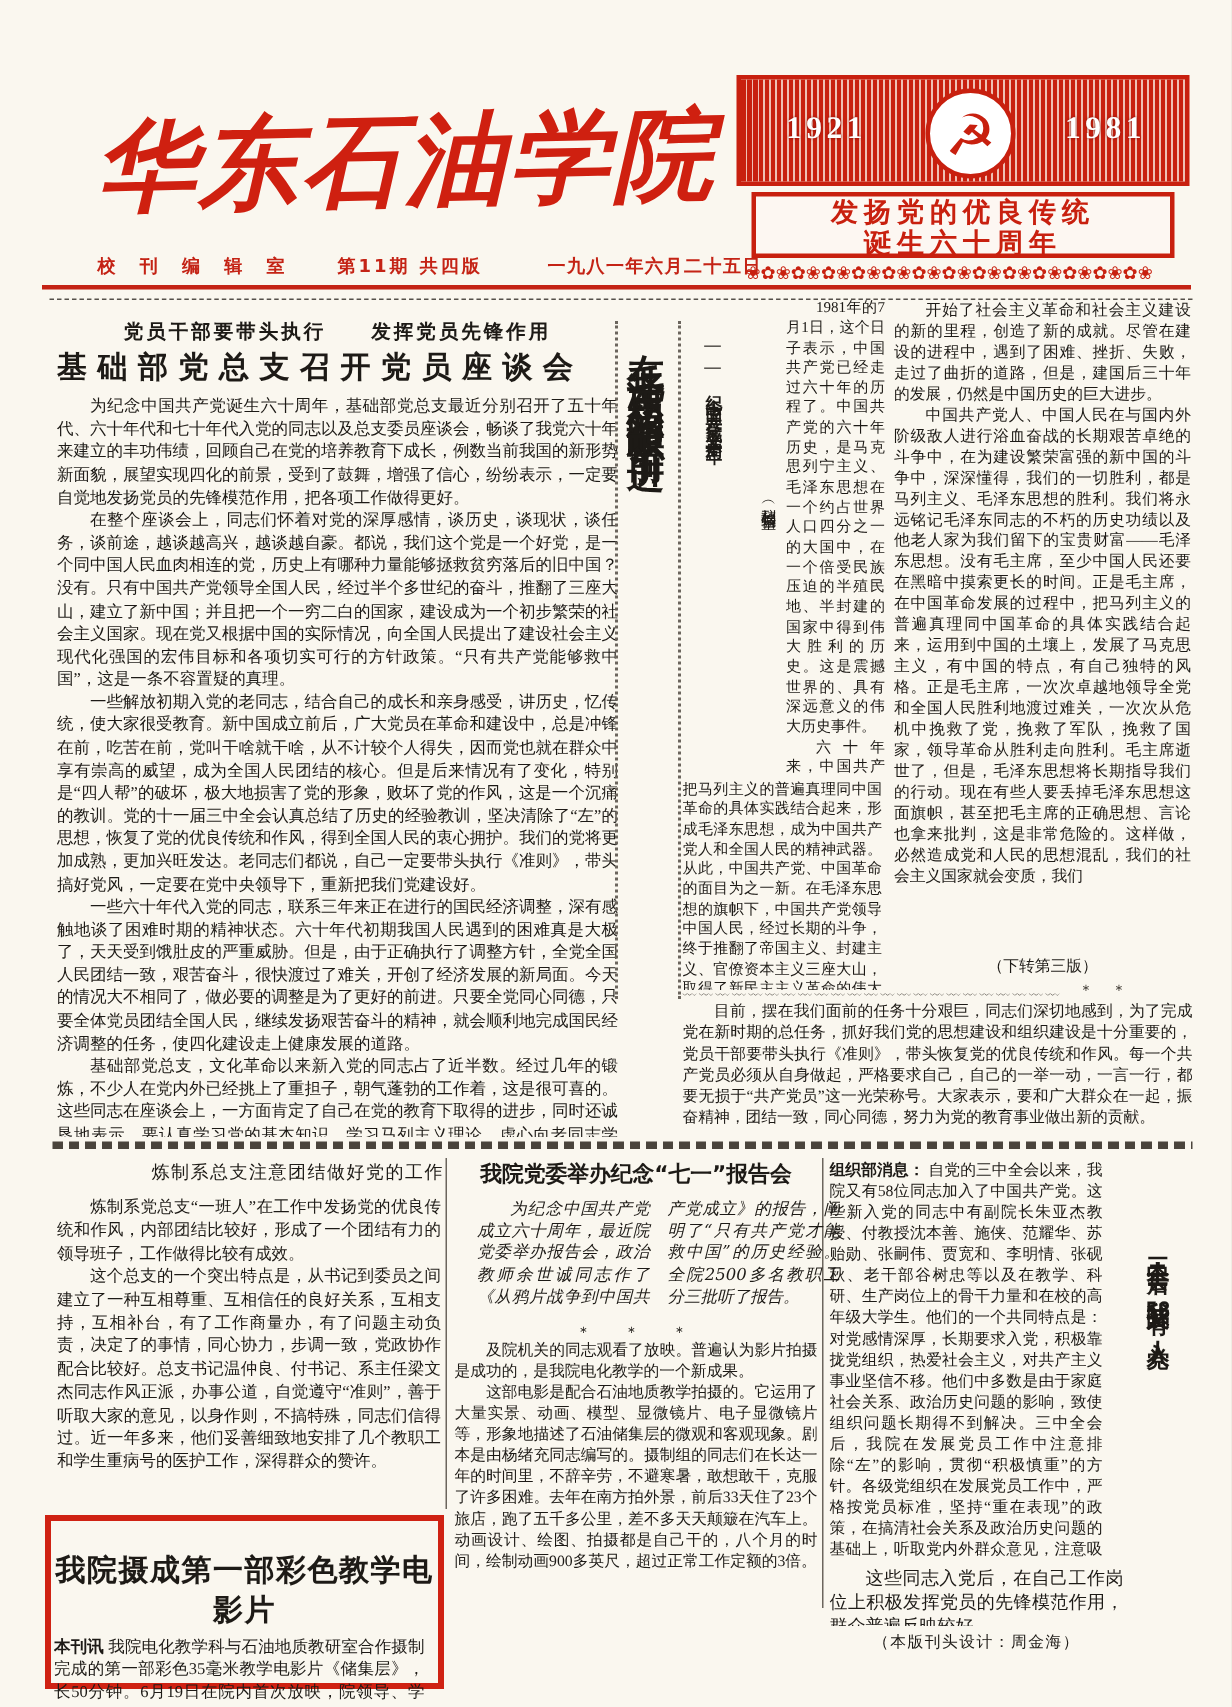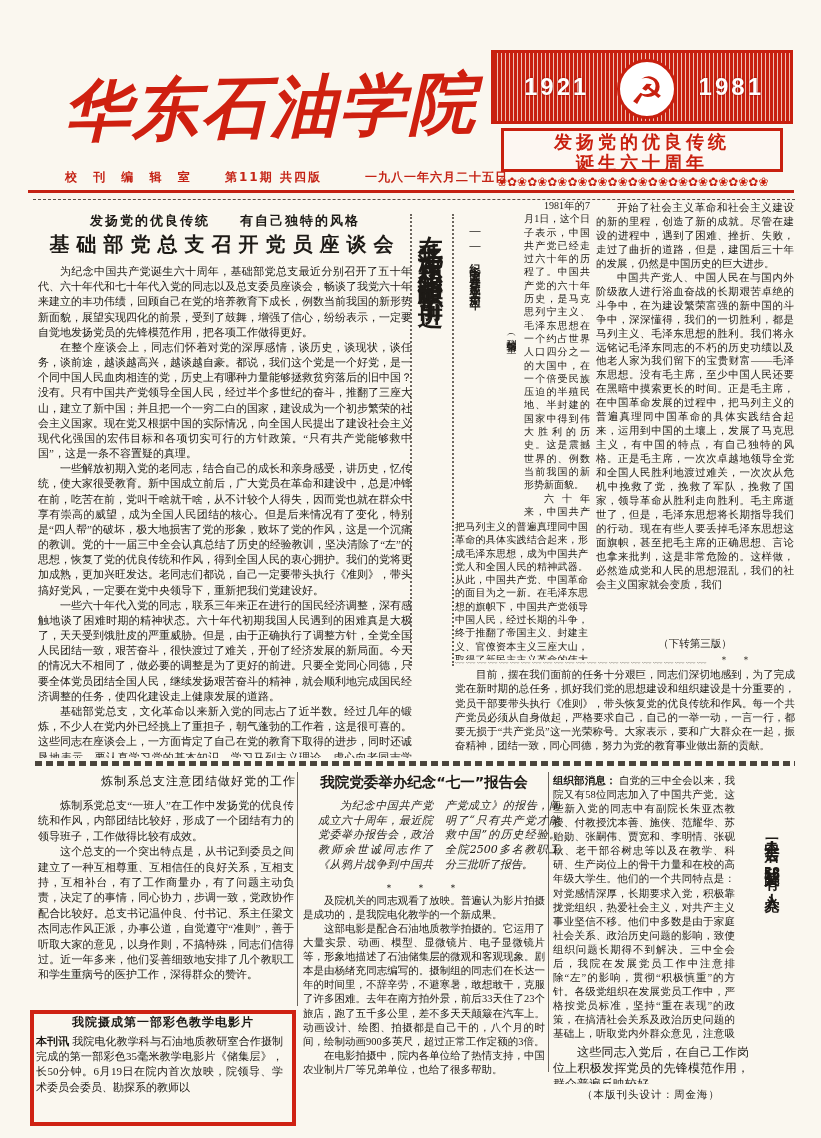--- a/index.html
+++ b/index.html
@@ -18,36 +18,36 @@
   .info-office{left:25px;letter-spacing:6px;}
   .info-issue{left:185px;letter-spacing:2px;}
   .info-date{left:325px;letter-spacing:1px;}
   .red-rule{position:absolute;left:28px;top:190px;width:766px;height:3px;background:#c42315;}
   .black-hairline{position:absolute;left:33px;top:199px;width:762px;border-top:1px dashed #55504a;}
 
   
   .banner{position:absolute;left:487px;top:50px;width:312px;height:140px;}
   .banner-top{position:absolute;left:4px;top:0;width:302px;height:74px;border:3px solid #c8200f;
      background:repeating-linear-gradient(90deg,#c8200f 0 3px,#efc0b4 3px 4px);}
-  .banner-year{position:absolute;top:20px;color:#fff;font-weight:900;font-size:24px;
-     font-family:Liberation Sans, sans-serif;letter-spacing:3px;text-shadow:0 0 2px #7e0e05;}
+  .banner-year{position:absolute;top:20px;color:#fff;font-weight:900;font-size:21px;
+     font-family:Liberation Serif, serif;letter-spacing:3px;text-shadow:0 0 2px #7e0e05;}
   .year-left{left:30px;} .year-right{right:26px;}
   .banner-emblem{position:absolute;left:123px;top:6px;width:60px;height:60px;border-radius:50%;
      background:#fff;border:3px solid #c8200f;text-align:center;line-height:58px;
      font-size:38px;color:#c8200f;}
   .banner-slogan{position:absolute;left:14px;top:78px;width:282px;height:44px;background:#fdf7f2;
      border:3px solid #c8200f;text-align:center;color:#c8200f;font-weight:900;
      font-family:"DejaVu Sans","Liberation Sans",sans-serif;font-size:18px;line-height:21px;letter-spacing:4px;}
   .banner-flowers{position:absolute;left:10px;top:124px;width:292px;height:16px;overflow:hidden;
      color:#c8200f;font-size:12px;line-height:16px;white-space:nowrap;}
 
   
   .a1-kicker{position:absolute;left:38px;top:212px;width:374px;text-align:center;
      font-weight:bold;font-size:13px;letter-spacing:2px;font-family:"DejaVu Sans","Liberation Sans",sans-serif;}
-  .a1-headline{position:absolute;left:38px;top:231px;width:374px;text-align:center;
+  .a1-headline{position:absolute;left:38px;top:231px;width:374px;text-align:left;
      font-weight:bold;font-size:20px;letter-spacing:7px;font-family:"DejaVu Sans","Liberation Sans",sans-serif;white-space:nowrap;}
   .a1-body{position:absolute;left:38px;top:264px;width:374px;height:494px;overflow:hidden;
      font-size:11px;line-height:1.38;text-align:justify;font-family:Liberation Serif, serif;}
   .a1-body p,.bodytext p{margin:0;text-indent:2em;}
 
   
   .a2-vheadline{position:absolute;left:410px;top:214px;width:44px;height:452px;
      writing-mode:vertical-rl;text-orientation:upright;font-weight:bold;font-size:25px;line-height:44px;
      letter-spacing:6px;font-family:"DejaVu Sans","Liberation Sans",sans-serif;
      border-left:2px dotted #6b655d;border-right:2px dotted #6b655d;padding:2px 0;text-align:start;}
@@ -74,21 +74,21 @@
   
   .vrule1{position:absolute;left:297px;top:772px;height:234px;border-left:1px solid #6b655d;}
   .vrule2{position:absolute;left:548px;top:772px;height:300px;border-left:1px solid #6b655d;}
 
   .a3-headline{position:absolute;left:36px;top:773px;width:260px;text-align:right;font-weight:normal;
      font-size:12px;letter-spacing:1px;font-family:"DejaVu Sans","Liberation Sans",sans-serif;white-space:nowrap;}
   .a3-body{position:absolute;left:38px;top:798px;width:256px;height:208px;overflow:hidden;
      font-size:11px;line-height:1.4;text-align:justify;}
 
   .redbox{position:absolute;left:30px;top:1010px;width:266px;height:116px;border:4px solid #cf2213;background:#faf7ef;}
-  .a5-headline{margin-top:0;text-align:center;font-weight:bold;font-size:12px;letter-spacing:1px;
+  .a5-headline{margin-top:19px;text-align:center;font-weight:bold;font-size:20px;letter-spacing:1px;
      font-family:"DejaVu Sans","Liberation Sans",sans-serif;}
   .a5-boxbody{margin:3px 9px 0 2px;font-size:11px;line-height:1.38;text-align:justify;overflow:hidden;height:74px;}
   .a5-lead{font-weight:bold;font-family:"DejaVu Sans","Liberation Sans",sans-serif;}
 
   .a4-headline{position:absolute;left:302px;top:773px;width:244px;text-align:center;font-weight:bold;
      font-size:14.5px;font-family:"DejaVu Sans","Liberation Sans",sans-serif;white-space:nowrap;}
   .a4-kai{position:absolute;left:318px;top:799px;width:242px;height:82px;overflow:hidden;
      column-count:2;column-gap:12px;font-style:italic;font-size:11px;line-height:1.33;text-align:justify;
      font-family:"DejaVu Serif","Liberation Serif",serif;}
   .a4-stars{position:absolute;left:303px;top:881px;width:242px;text-align:center;font-size:10px;letter-spacing:6px;}
@@ -126,35 +126,35 @@
       <span class="banner-year year-right" data-name="banner-year-1981">1981</span>
       <div class="banner-emblem" data-name="party-emblem-icon">☭</div>
     </div>
     <div class="banner-slogan" data-name="banner-slogan">
       <div data-name="banner-slogan-line1">发扬党的优良传统</div>
       <div data-name="banner-slogan-line2">诞生六十周年</div>
     </div>
     <div class="banner-flowers" data-name="flower-ornament">❀✿❀✿❀✿❀✿❀✿❀✿❀✿❀✿❀✿❀✿❀✿❀✿❀✿❀</div>
   </div>
 
-  <div class="a1-kicker" data-name="article1-kicker">发扬党的优良传统　　有自己独特的风格</div>
+  <div class="a1-kicker" data-name="article1-kicker">党员干部要带头执行　　发挥党员先锋作用</div>
   <div class="a1-headline" data-name="article1-headline">基础部党总支召开党员座谈会</div>
   <div class="a1-body bodytext" data-name="article1-body">
     <p data-name="article1-paragraph">为纪念中国共产党诞生六十周年，基础部党总支最近分别召开了五十年代、六十年代和七十年代入党的同志以及总支委员座谈会，畅谈了我党六十年来建立的丰功伟绩，回顾自己在党的培养教育下成长，例数当前我国的新形势新面貌，展望实现四化的前景，受到了鼓舞，增强了信心，纷纷表示，一定要自觉地发扬党员的先锋模范作用，把各项工作做得更好。</p>
     <p data-name="article1-paragraph">在整个座谈会上，同志们怀着对党的深厚感情，谈历史，谈现状，谈任务，谈前途，越谈越高兴，越谈越自豪。都说，我们这个党是一个好党，是一个同中国人民血肉相连的党，历史上有哪种力量能够拯救贫穷落后的旧中国？没有。只有中国共产党领导全国人民，经过半个多世纪的奋斗，推翻了三座大山，建立了新中国；并且把一个一穷二白的国家，建设成为一个初步繁荣的社会主义国家。现在党又根据中国的实际情况，向全国人民提出了建设社会主义现代化强国的宏伟目标和各项切实可行的方针政策。“只有共产党能够救中国”，这是一条不容置疑的真理。</p>
     <p data-name="article1-paragraph">一些解放初期入党的老同志，结合自己的成长和亲身感受，讲历史，忆传统，使大家很受教育。新中国成立前后，广大党员在革命和建设中，总是冲锋在前，吃苦在前，党叫干啥就干啥，从不计较个人得失，因而党也就在群众中享有崇高的威望，成为全国人民团结的核心。但是后来情况有了变化，特别是“四人帮”的破坏，极大地损害了党的形象，败坏了党的作风，这是一个沉痛的教训。党的十一届三中全会认真总结了历史的经验教训，坚决清除了“左”的思想，恢复了党的优良传统和作风，得到全国人民的衷心拥护。我们的党将更加成熟，更加兴旺发达。老同志们都说，自己一定要带头执行《准则》，带头搞好党风，一定要在党中央领导下，重新把我们党建设好。</p>
     <p data-name="article1-paragraph">一些六十年代入党的同志，联系三年来正在进行的国民经济调整，深有感触地谈了困难时期的精神状态。六十年代初期我国人民遇到的困难真是大极了，天天受到饿肚皮的严重威胁。但是，由于正确执行了调整方针，全党全国人民团结一致，艰苦奋斗，很快渡过了难关，开创了经济发展的新局面。今天的情况大不相同了，做必要的调整是为了更好的前进。只要全党同心同德，只要全体党员团结全国人民，继续发扬艰苦奋斗的精神，就会顺利地完成国民经济调整的任务，使四化建设走上健康发展的道路。</p>
     <p data-name="article1-paragraph">基础部党总支，文化革命以来新入党的同志占了近半数。经过几年的锻炼，不少人在党内外已经挑上了重担子，朝气蓬勃的工作着，这是很可喜的。这些同志在座谈会上，一方面肯定了自己在党的教育下取得的进步，同时还诚恳地表示，要认真学习党的基本知识，学习马列主义理论，虚心向老同志学习，加强党性锻炼，增强党的观念，做一个合格的共产党员。</p>
   </div>
 
   <div class="a2-vheadline" data-name="article2-vertical-headline">在毛泽东思想的旗帜下前进</div>
   <div class="a2-subtitle" data-name="article2-subtitle">——纪念中国共产党成立六十周年</div>
   <div class="a2-byline" data-name="article2-byline">（校刊编辑室）</div>
   <div class="a2-cola bodytext" data-name="article2-column-a">
-    <p data-name="article2-paragraph">1981年的7月1日，这个日子表示，中国共产党已经走过六十年的历程了。中国共产党的六十年历史，是马克思列宁主义、毛泽东思想在一个约占世界人口四分之一的大国中，在一个倍受民族压迫的半殖民地、半封建的国家中得到伟大胜利的历史。这是震撼世界的、例数当前我国的新形势新面貌。</p>
+    <p data-name="article2-paragraph">1981年的7月1日，这个日子表示，中国共产党已经走过六十年的历程了。中国共产党的六十年历史，是马克思列宁主义、毛泽东思想在一个约占世界人口四分之一的大国中，在一个倍受民族压迫的半殖民地、半封建的国家中得到伟大胜利的历史。这是震撼世界的、具有深远意义的伟大历史事件。</p>
     <p data-name="article2-paragraph">六十年来，中国共产党坚持以马克思主义、列宁主义作为指导思想的理论基础，并在自己的革命实践中，</p>
   </div>
   <div class="a2-midblock" data-name="article2-mid-block">把马列主义的普遍真理同中国革命的具体实践结合起来，形成毛泽东思想，成为中国共产党人和全国人民的精神武器。从此，中国共产党、中国革命的面目为之一新。在毛泽东思想的旗帜下，中国共产党领导中国人民，经过长期的斗争，终于推翻了帝国主义、封建主义、官僚资本主义三座大山，取得了新民主主义革命的伟大胜利。中华人民共和国成立以后，在毛泽东思想的旗帜下，中国人民又</div>
   <div class="a2-colb bodytext" data-name="article2-column-b">
     <p data-name="article2-paragraph">开始了社会主义革命和社会主义建设的新的里程，创造了新的成就。尽管在建设的进程中，遇到了困难、挫折、失败，走过了曲折的道路，但是，建国后三十年的发展，仍然是中国历史的巨大进步。</p>
     <p data-name="article2-paragraph">中国共产党人、中国人民在与国内外阶级敌人进行浴血奋战的长期艰苦卓绝的斗争中，在为建设繁荣富强的新中国的斗争中，深深懂得，我们的一切胜利，都是马列主义、毛泽东思想的胜利。我们将永远铭记毛泽东同志的不朽的历史功绩以及他老人家为我们留下的宝贵财富——毛泽东思想。没有毛主席，至少中国人民还要在黑暗中摸索更长的时间。正是毛主席，在中国革命发展的过程中，把马列主义的普遍真理同中国革命的具体实践结合起来，运用到中国的土壤上，发展了马克思主义，有中国的特点，有自己独特的风格。正是毛主席，一次次卓越地领导全党和全国人民胜利地渡过难关，一次次从危机中挽救了党，挽救了军队，挽救了国家，领导革命从胜利走向胜利。毛主席逝世了，但是，毛泽东思想将长期指导我们的行动。现在有些人要丢掉毛泽东思想这面旗帜，甚至把毛主席的正确思想、言论也拿来批判，这是非常危险的。这样做，必然造成党和人民的思想混乱，我们的社会主义国家就会变质，我们</p>
   </div>
   <div class="a2-continued" data-name="continued-on-page3-note">（下转第三版）</div>
   <div class="a2-wave" data-name="wave-divider">﹏﹏﹏﹏﹏﹏﹏﹏﹏﹏﹏﹏﹏﹏﹏﹏﹏﹏﹏﹏﹏﹏﹏　＊　＊</div>
   <div class="a2-closing bodytext" data-name="article2-closing">
@@ -181,21 +181,20 @@
 
   <div class="a4-headline" data-name="article4-headline">我院党委举办纪念“七一”报告会</div>
   <div class="a4-kai bodytext" data-name="article4-body">
     <p data-name="article4-paragraph">为纪念中国共产党成立六十周年，最近院党委举办报告会，政治教师余世诚同志作了《从鸦片战争到中国共产党成立》的报告，阐明了“只有共产党才能救中国”的历史经验。全院2500多名教职工分三批听了报告。</p>
   </div>
   <div class="a4-stars" data-name="star-divider">＊　＊　＊</div>
 
   <div class="a5-cont bodytext" data-name="article5-continuation">
     <p data-name="article5-paragraph">及院机关的同志观看了放映。普遍认为影片拍摄是成功的，是我院电化教学的一个新成果。</p>
     <p data-name="article5-paragraph">这部电影是配合石油地质教学拍摄的。它运用了大量实景、动画、模型、显微镜片、电子显微镜片等，形象地描述了石油储集层的微观和客观现象。剧本是由杨绪充同志编写的。摄制组的同志们在长达一年的时间里，不辞辛劳，不避寒暑，敢想敢干，克服了许多困难。去年在南方拍外景，前后33天住了23个旅店，跑了五千多公里，差不多天天颠簸在汽车上。动画设计、绘图、拍摄都是自己干的，八个月的时间，绘制动画900多英尺，超过正常工作定额的3倍。</p>
-    <p data-name="article5-paragraph">在电影拍摄中，院内各单位给了热情支持，中国农业制片厂等兄弟单位，也给了很多帮助。</p>
   </div>
 
   <div class="a6-body" data-name="article6-body">
     <span class="a6-lead" data-name="article6-lead-label">组织部消息：</span>
     <span data-name="article6-paragraph1">自党的三中全会以来，我院又有58位同志加入了中国共产党。这些新入党的同志中有副院长朱亚杰教授、付教授沈本善、施侠、范耀华、苏贻勋、张嗣伟、贾宽和、李明情、张砚秋、老干部谷树忠等以及在教学、科研、生产岗位上的骨干力量和在校的高年级大学生。他们的一个共同特点是：对党感情深厚，长期要求入党，积极靠拢党组织，热爱社会主义，对共产主义事业坚信不移。他们中多数是由于家庭社会关系、政治历史问题的影响，致使组织问题长期得不到解决。三中全会后，我院在发展党员工作中注意排除“左”的影响，贯彻“积极慎重”的方针。各级党组织在发展党员工作中，严格按党员标准，坚持“重在表现”的政策，在搞清社会关系及政治历史问题的基础上，听取党内外群众意见，注意吸收具备党员条件的知识分子和业务骨干入党。</span>
   </div>
   <div class="a6-p2" data-name="article6-paragraph2">这些同志入党后，在自己工作岗位上积极发挥党员的先锋模范作用，群众普遍反映较好。</div>
   <div class="a6-signature" data-name="page-design-credit">（本版刊头设计：周金海）</div>
   <div class="a6-vtitle" data-name="article6-vertical-headline">
     <span data-name="article6-vtitle-part1">三中全会后，我院又有</span><span class="num" data-name="article6-vtitle-number">58</span><span data-name="article6-vtitle-part2">人入党</span>

